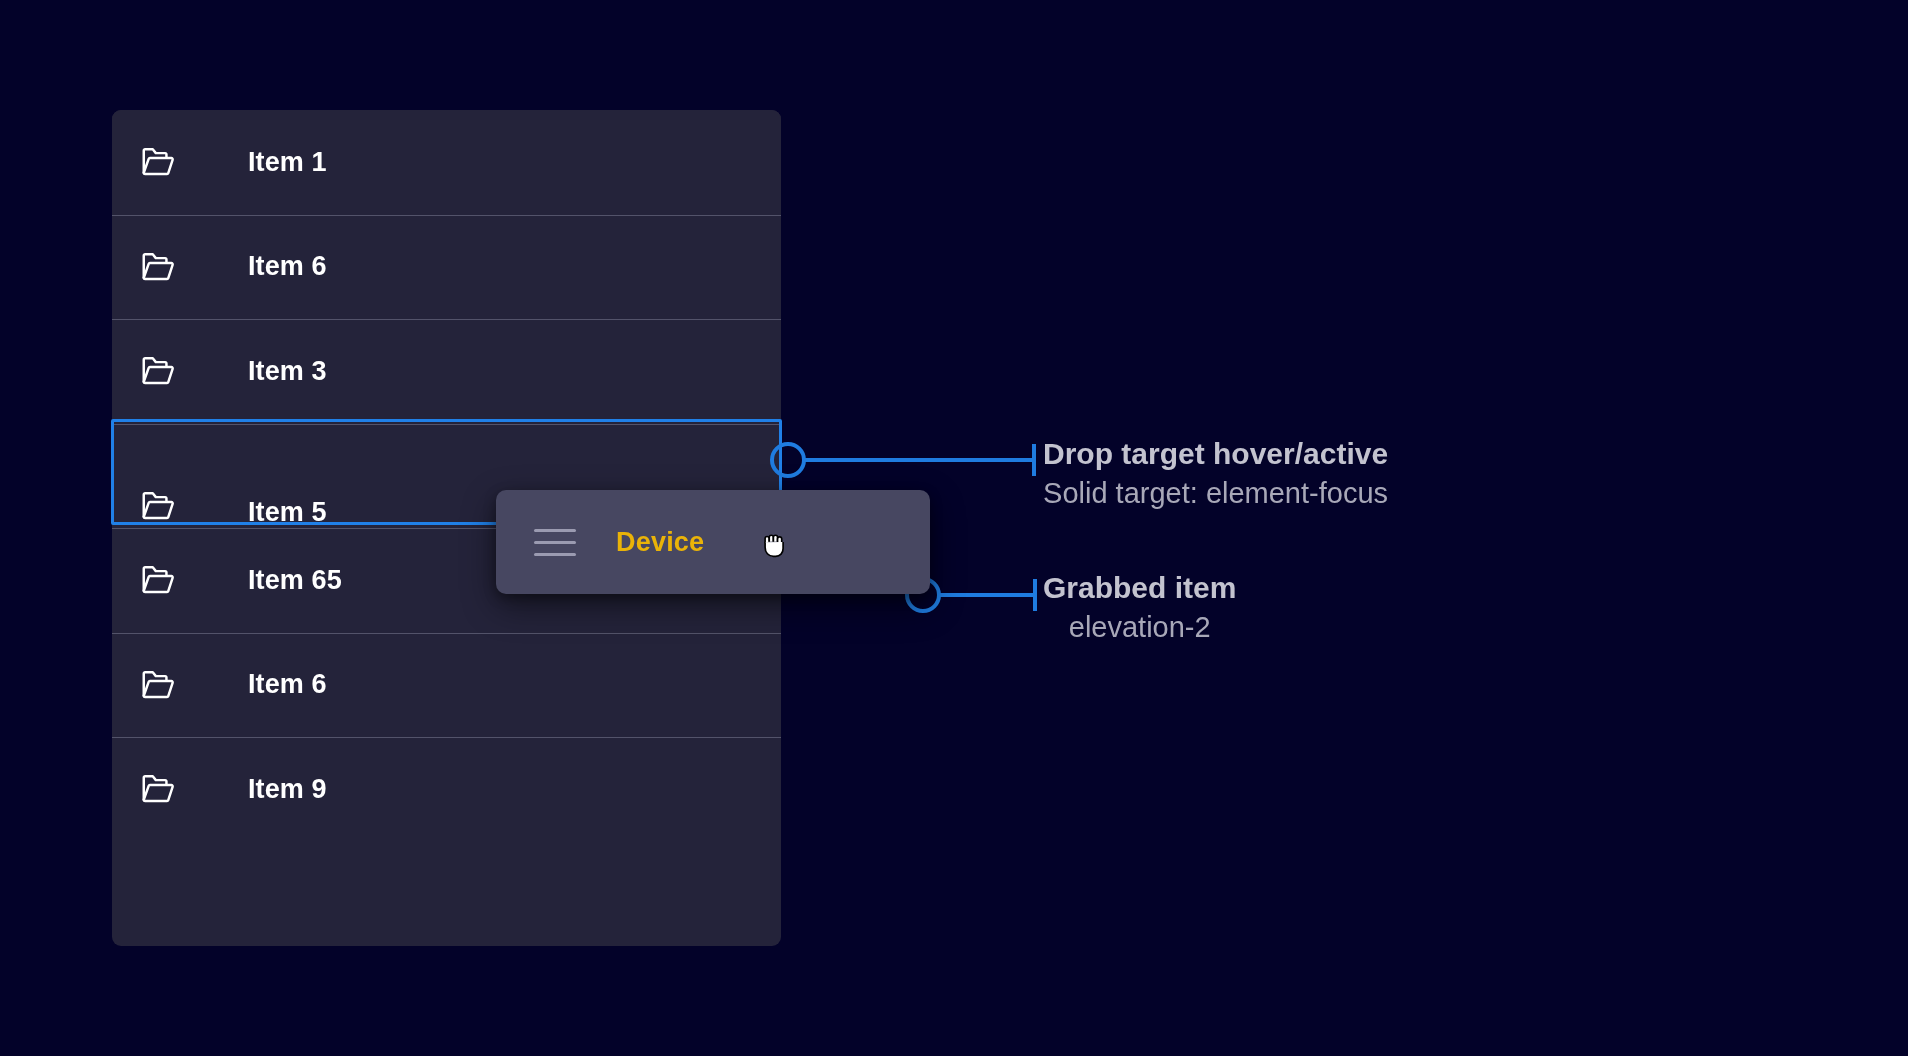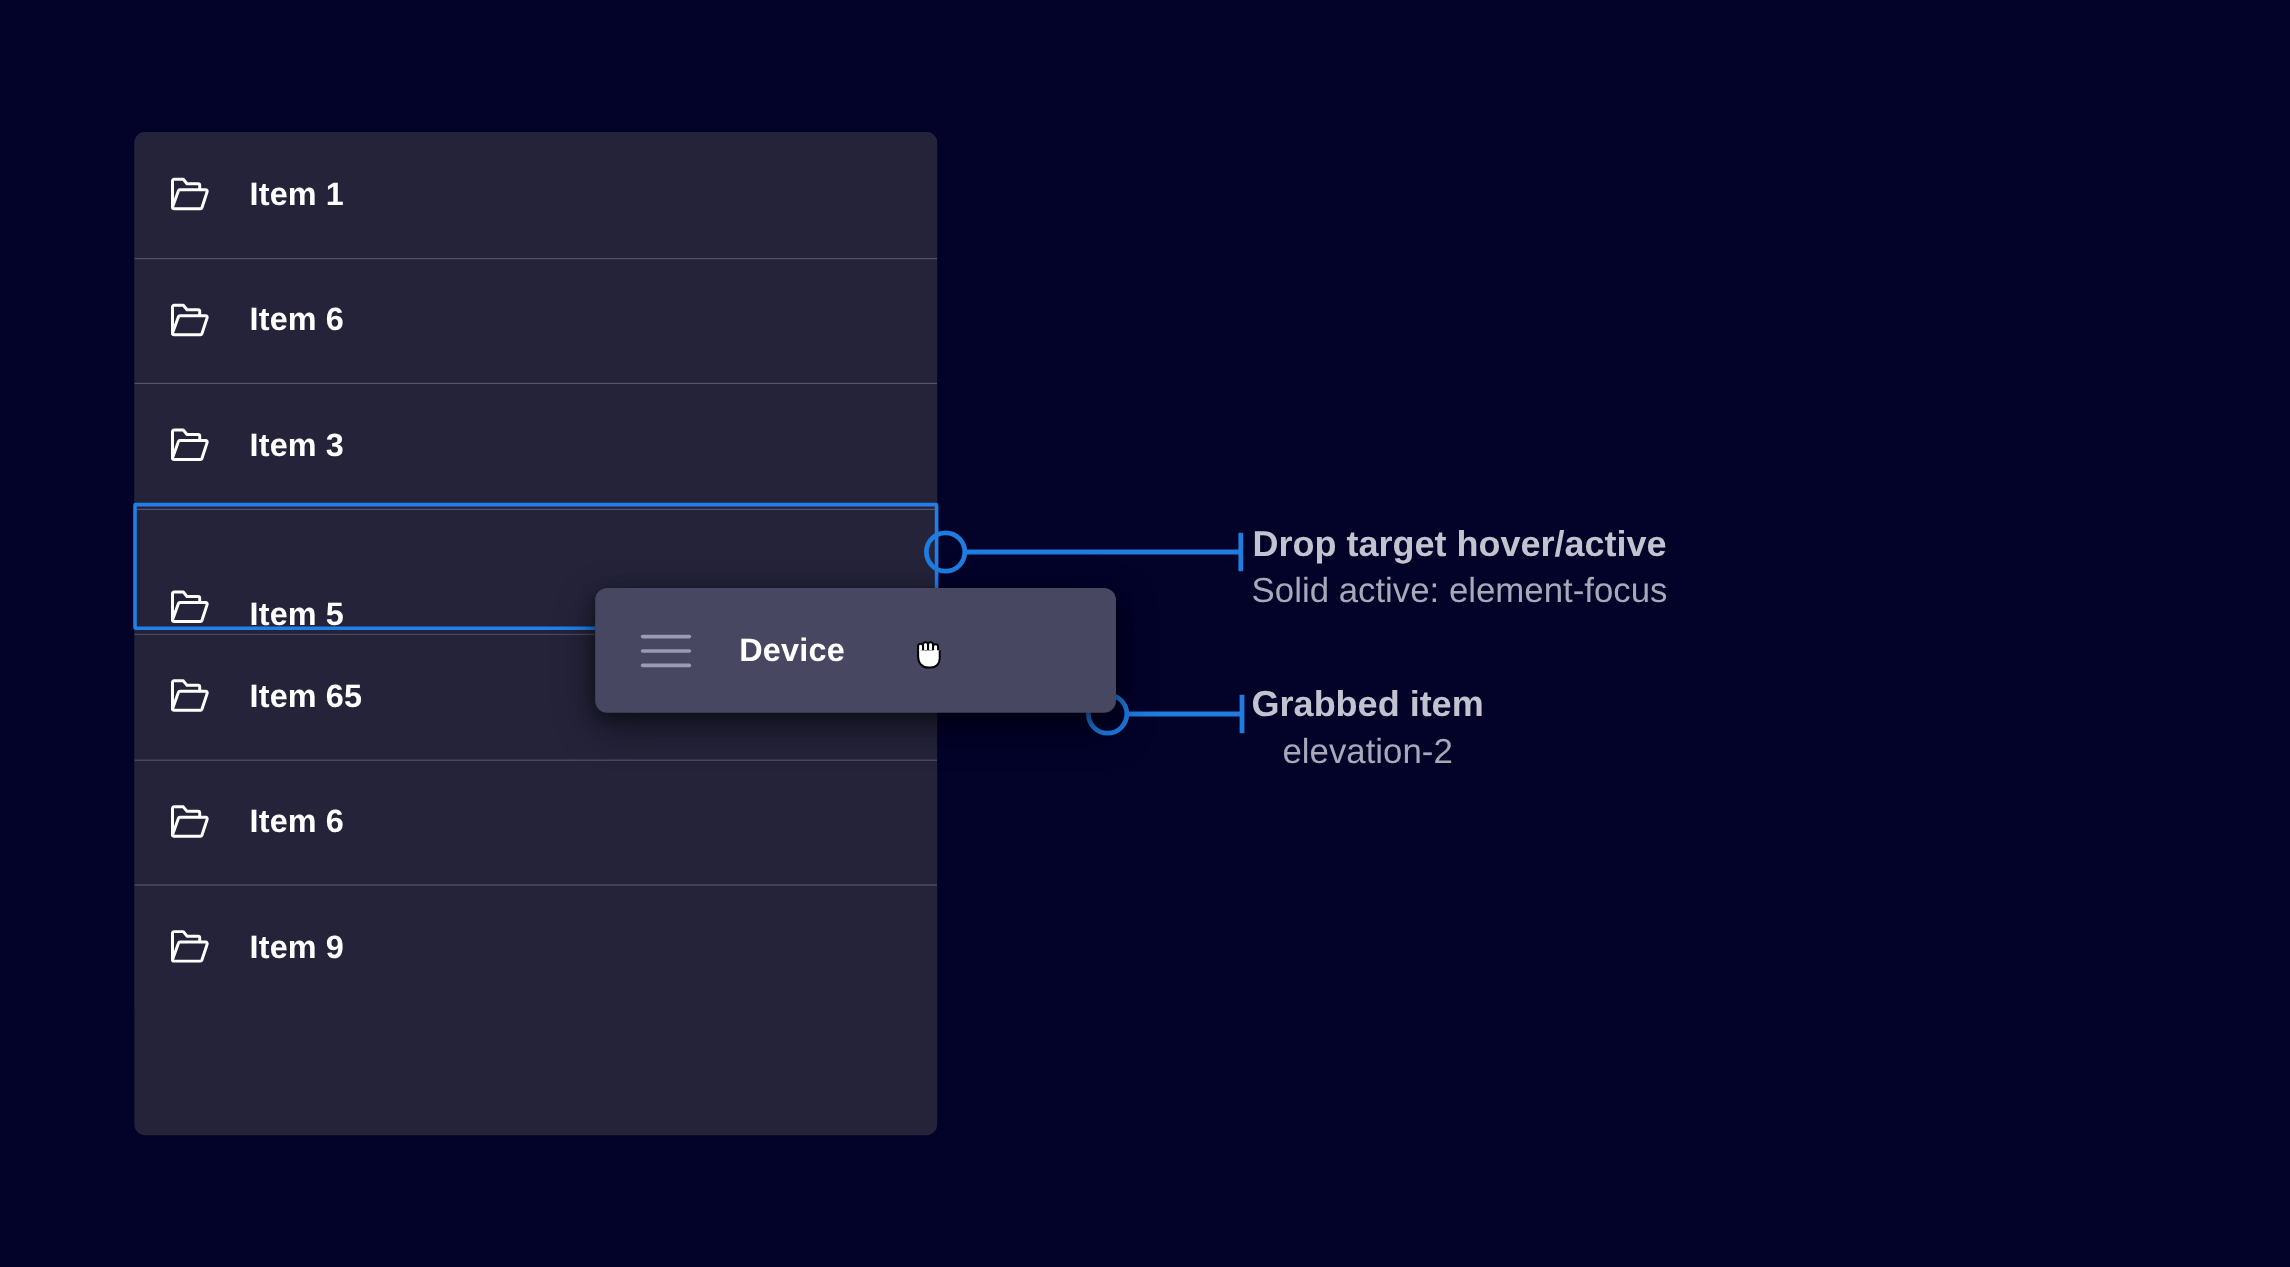--- a/index.html
+++ b/index.html
@@ -36,20 +36,21 @@
     overflow: hidden;
   }
 
   .list-row {
     position: relative;
     height: 104.5px;
     display: flex;
     align-items: center;
     padding-left: 24px;
     background: #24233a;
+    gap: 40px;
   }
 
   .list-row + .list-row::before {
     content: "";
     position: absolute;
     left: 0;
     right: 0;
     top: 0;
     height: 1px;
     background: #53536a;
@@ -122,21 +123,21 @@
     display: block;
     height: 3px;
     width: 100%;
     background: #9b9bb1;
     border-radius: 2px;
   }
 
   .chip-label {
     font-size: 27px;
     font-weight: 700;
-    color: #ffffff;
+    color: #eab308;
     letter-spacing: 0.2px;
   }
 
   
   .grab-cursor {
     position: absolute;
     left: 760px;
     top: 526px;
     width: 34px;
     height: 36px;
@@ -282,21 +283,21 @@
 
   <div class="callout" id="callout-1">
     <svg width="300" height="60" viewBox="0 0 300 60">
       <circle cx="18" cy="30" r="16" fill="none" stroke="#1f7ce0" stroke-width="4"></circle>
       <line x1="34" y1="30" x2="264" y2="30" stroke="#1f7ce0" stroke-width="4"></line>
       <line x1="264" y1="14" x2="264" y2="46" stroke="#1f7ce0" stroke-width="4"></line>
     </svg>
   </div>
   <div class="callout-text" id="callout-1-text">
     <div class="callout-title">Drop target hover/active</div>
-    <div class="callout-sub">Solid active: element-focus</div>
+    <div class="callout-sub">Solid target: element-focus</div>
   </div>
 
   <div class="callout" id="callout-2">
     <svg width="170" height="60" viewBox="0 0 170 60">
       <circle cx="18" cy="30" r="16" fill="none" stroke="#1f7ce0" stroke-width="4"></circle>
       <line x1="34" y1="30" x2="130" y2="30" stroke="#1f7ce0" stroke-width="4"></line>
       <line x1="130" y1="14" x2="130" y2="46" stroke="#1f7ce0" stroke-width="4"></line>
     </svg>
   </div>
   <div class="callout-text" id="callout-2-text">

